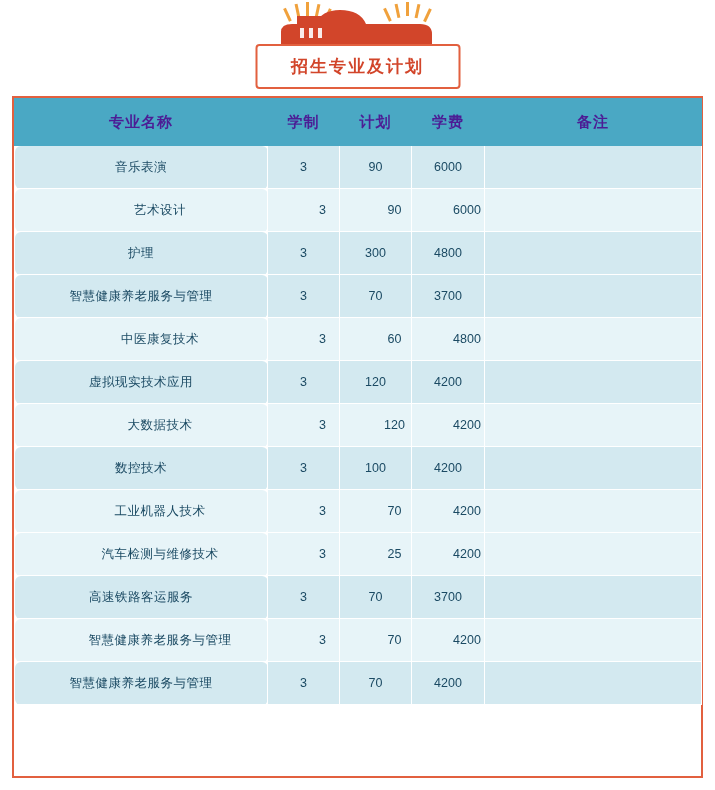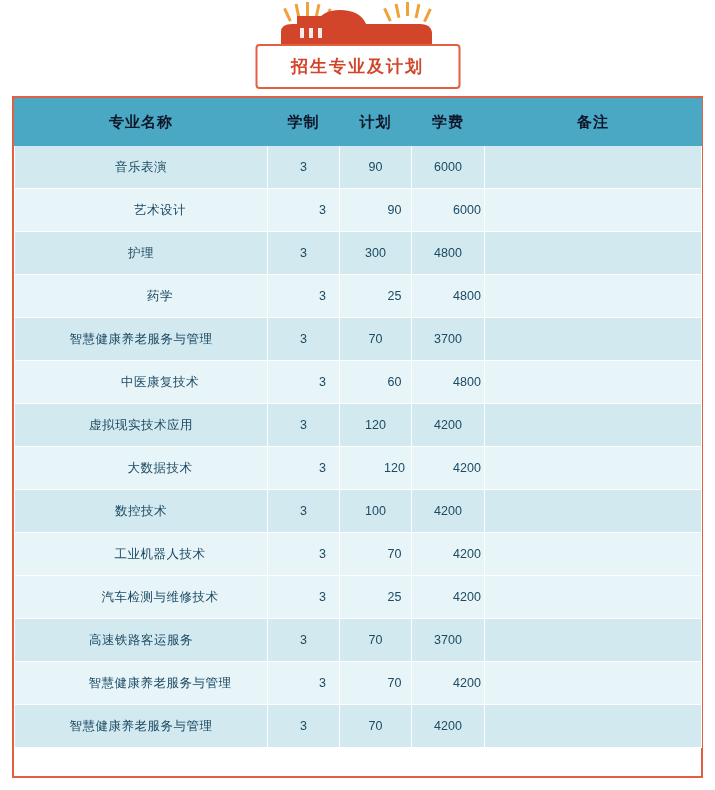--- a/index.html
+++ b/index.html
@@ -72,37 +72,38 @@
   table.plan th, table.plan td {
     border: 1px solid #ffffff;
     text-align: center;
     vertical-align: middle;
     font-size: 12.5px;
     color: #1b4a63;
     height: 40px;
   }
   table.plan thead th {
     background: #4aa8c4;
-    color: #0f172a;
+    color: #4c1d95;
     font-size: 15px;
     font-weight: bold;
     letter-spacing: 1px;
     height: 44px;
     border: 1px solid #4aa8c4;
   }
   tr.row-even td {
     background: #d3e9f0;
   }
   tr.row-odd td {
     background: #e7f4f8;
     padding-left: 39px;
   }
   td.major {
     font-size: 12.5px;
     letter-spacing: 0.5px;
+    border-radius: 6px;
   }
   td.num {
     font-size: 12.5px;
     font-family: "Liberation Sans", sans-serif;
   }
 </style>
 </head>
 <body>
 
 <div class="page">
@@ -171,27 +172,20 @@
             <td class="num">6000</td>
             <td class="remark"></td>
           </tr>
           <tr class="row-even">
             <td class="major">护理</td>
             <td class="num">3</td>
             <td class="num">300</td>
             <td class="num">4800</td>
             <td class="remark"></td>
           </tr>
-          <tr class="row-odd">
-            <td class="major">药学</td>
-            <td class="num">3</td>
-            <td class="num">25</td>
-            <td class="num">4800</td>
-            <td class="remark"></td>
-          </tr>
           <tr class="row-even">
             <td class="major">智慧健康养老服务与管理</td>
             <td class="num">3</td>
             <td class="num">70</td>
             <td class="num">3700</td>
             <td class="remark"></td>
           </tr>
           <tr class="row-odd">
             <td class="major">中医康复技术</td>
             <td class="num">3</td>

